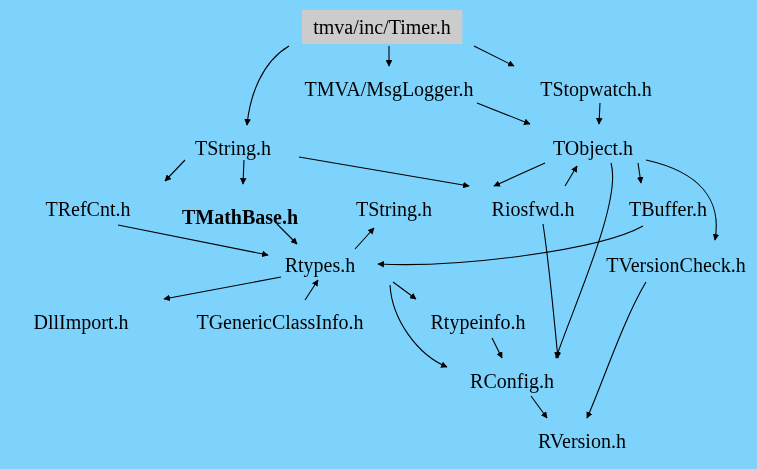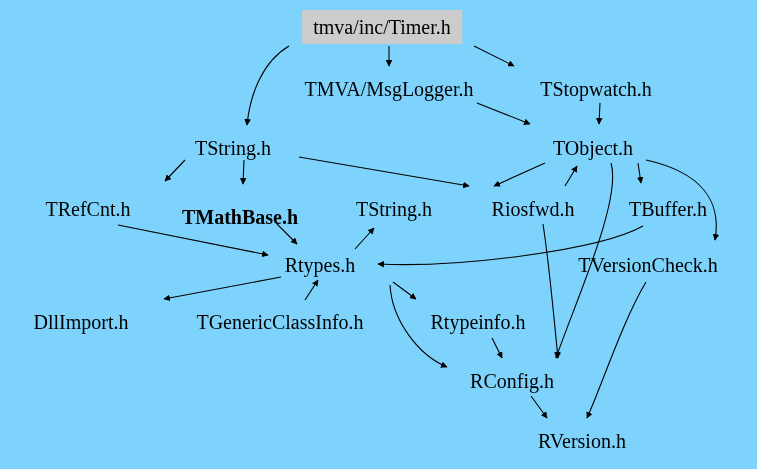--- a/index.html
+++ b/index.html
@@ -77,21 +77,21 @@
       </div>
       <div class="node" style="left: 533px; top: 209px;">
         <span class="node-label">Riosfwd.h</span>
       </div>
       <div class="node" style="left: 668px; top: 209px;">
         <span class="node-label">TBuffer.h</span>
       </div>
       <div class="node" style="left: 320px; top: 265px;">
         <span class="node-label">Rtypes.h</span>
       </div>
-      <div class="node" style="left: 648px; top: 265px;">
+      <div class="node" style="left: 676px; top: 265px;">
         <span class="node-label">TVersionCheck.h</span>
       </div>
       <div class="node" style="left: 81px; top: 322px; text-align: center;">
         <span class="node-label">DllImport.h</span>
       </div>
       <div class="node" style="left: 280px; top: 322px;">
         <span class="node-label">TGenericClassInfo.h</span>
       </div>
       <div class="node" style="left: 478px; top: 322px;">
         <span class="node-label">Rtypeinfo.h</span>

